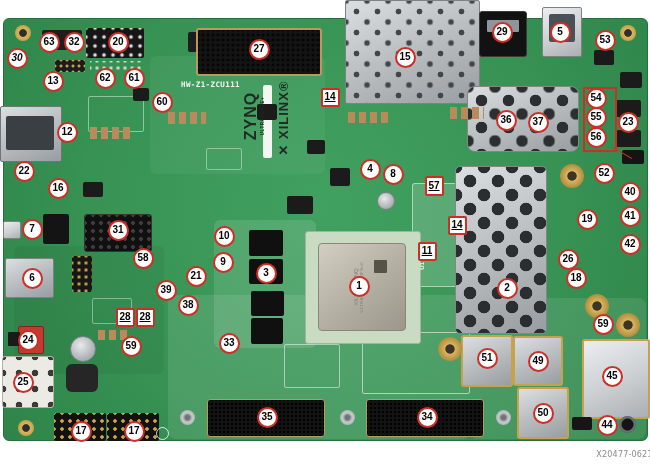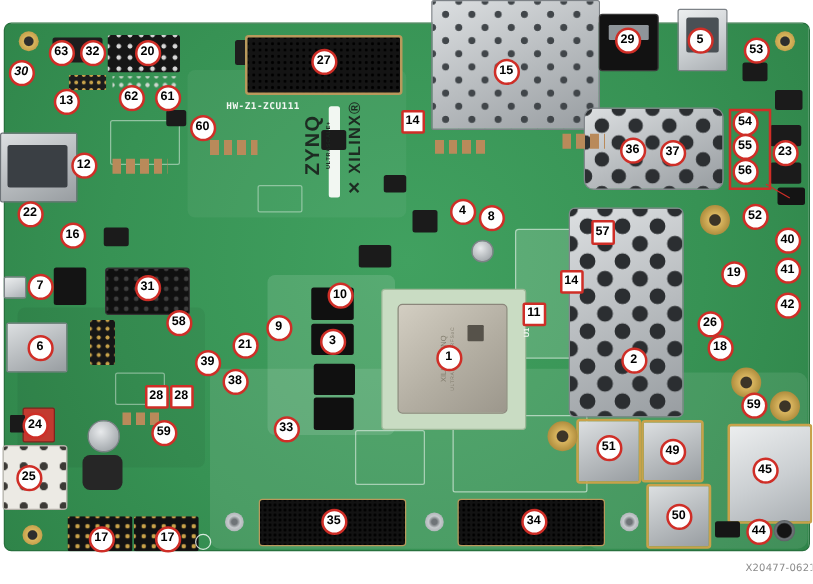--- a/index.html
+++ b/index.html
@@ -5,21 +5,21 @@
   html,body{margin:0;padding:0;background:#ffffff;}
   #stage{position:relative;width:650px;height:467px;background:#ffffff;overflow:hidden;
          font-family:"Liberation Sans",sans-serif;}
   .part{position:absolute;box-sizing:border-box;}
   .callout{position:absolute;box-sizing:border-box;background:#ffffff;
            border:2.2px solid #cf2e27;color:#000;font-weight:bold;
            display:flex;align-items:center;justify-content:center;
            font-size:10px;line-height:1;z-index:40;
            font-family:"Liberation Sans",sans-serif;}
   .callout.circle{border-radius:50%;}
-  .callout.square{border-radius:2px;}
+  .callout.square{border-radius:2px;text-decoration:underline;}
   .hl-rect{position:absolute;border:2px solid #cf2e27;background:transparent;z-index:39;}
   .leader{position:absolute;height:0;border-top:1.6px solid #cf2e27;transform-origin:0 0;z-index:39;}
   .txt{position:absolute;box-sizing:border-box;white-space:nowrap;z-index:12;}
   .txt .l2{display:block;}
   #caption{position:absolute;left:552px;top:450px;width:106px;text-align:right;
            font-size:8px;color:#8b8b8b;letter-spacing:0.2px;overflow:hidden;
            font-family:"DejaVu Sans",sans-serif;z-index:5;}
 </style>
 </head>
 <body>
@@ -136,31 +136,31 @@
     <div class="callout circle" style="left: 585.5px; top: 87.5px; width: 21px; height: 21px;">54</div>
     <div class="callout circle" style="left: 585.5px; top: 106.5px; width: 21px; height: 21px;">55</div>
     <div class="callout circle" style="left: 585.5px; top: 126.5px; width: 21px; height: 21px;">56</div>
     <div class="callout circle" style="left: 617.5px; top: 111.5px; width: 21px; height: 21px;">23</div>
     <div class="callout circle" style="left: 13.5px; top: 160.5px; width: 21px; height: 21px;">22</div>
     <div class="callout circle" style="left: 47.5px; top: 177.5px; width: 21px; height: 21px;">16</div>
     <div class="callout circle" style="left: 21.5px; top: 218.5px; width: 21px; height: 21px;">7</div>
     <div class="callout circle" style="left: 107.5px; top: 219.5px; width: 21px; height: 21px;">31</div>
     <div class="callout circle" style="left: 21.5px; top: 267.5px; width: 21px; height: 21px;">6</div>
     <div class="callout circle" style="left: 132.5px; top: 247.5px; width: 21px; height: 21px;">58</div>
-    <div class="callout circle" style="left: 213.5px; top: 225.5px; width: 21px; height: 21px; margin-left: 48px;">10</div>
+    <div class="callout circle" style="left: 213.5px; top: 225.5px; width: 21px; height: 21px;">10</div>
     <div class="callout circle" style="left: 212.5px; top: 251.5px; width: 21px; height: 21px;">9</div>
     <div class="callout circle" style="left: 255.5px; top: 262.5px; width: 21px; height: 21px;">3</div>
     <div class="callout circle" style="left: 185.5px; top: 265.5px; width: 21px; height: 21px;">21</div>
     <div class="callout circle" style="left: 155.5px; top: 279.5px; width: 21px; height: 21px;">39</div>
     <div class="callout circle" style="left: 177.5px; top: 294.5px; width: 21px; height: 21px;">38</div>
     <div class="callout circle" style="left: 359.5px; top: 158.5px; width: 21px; height: 21px;">4</div>
     <div class="callout circle" style="left: 382.5px; top: 163.5px; width: 21px; height: 21px;">8</div>
     <div class="callout circle" style="left: 348.5px; top: 275.5px; width: 21px; height: 21px;">1</div>
     <div class="callout circle" style="left: 496.5px; top: 277.5px; width: 21px; height: 21px;">2</div>
-    <div class="callout square" style="left: 424.5px; top: 175.5px; width: 19px; height: 20px; margin-left: 48px;">57</div>
+    <div class="callout square" style="left: 424.5px; top: 175.5px; width: 19px; height: 20px;">57</div>
     <div class="callout square" style="left: 447.5px; top: 215.5px; width: 19px; height: 19px;">14</div>
     <div class="callout square" style="left: 417.5px; top: 241.5px; width: 19px; height: 19px;">11</div>
     <div class="callout circle" style="left: 593.5px; top: 162.5px; width: 21px; height: 21px;">52</div>
     <div class="callout circle" style="left: 619.5px; top: 181.5px; width: 21px; height: 21px;">40</div>
     <div class="callout circle" style="left: 576.5px; top: 208.5px; width: 21px; height: 21px;">19</div>
     <div class="callout circle" style="left: 619.5px; top: 205.5px; width: 21px; height: 21px;">41</div>
     <div class="callout circle" style="left: 619.5px; top: 233.5px; width: 21px; height: 21px;">42</div>
     <div class="callout circle" style="left: 557.5px; top: 248.5px; width: 21px; height: 21px;">26</div>
     <div class="callout circle" style="left: 565.5px; top: 267.5px; width: 21px; height: 21px;">18</div>
     <div class="callout square" style="left: 115.5px; top: 307.5px; width: 19px; height: 19px;">28</div>

